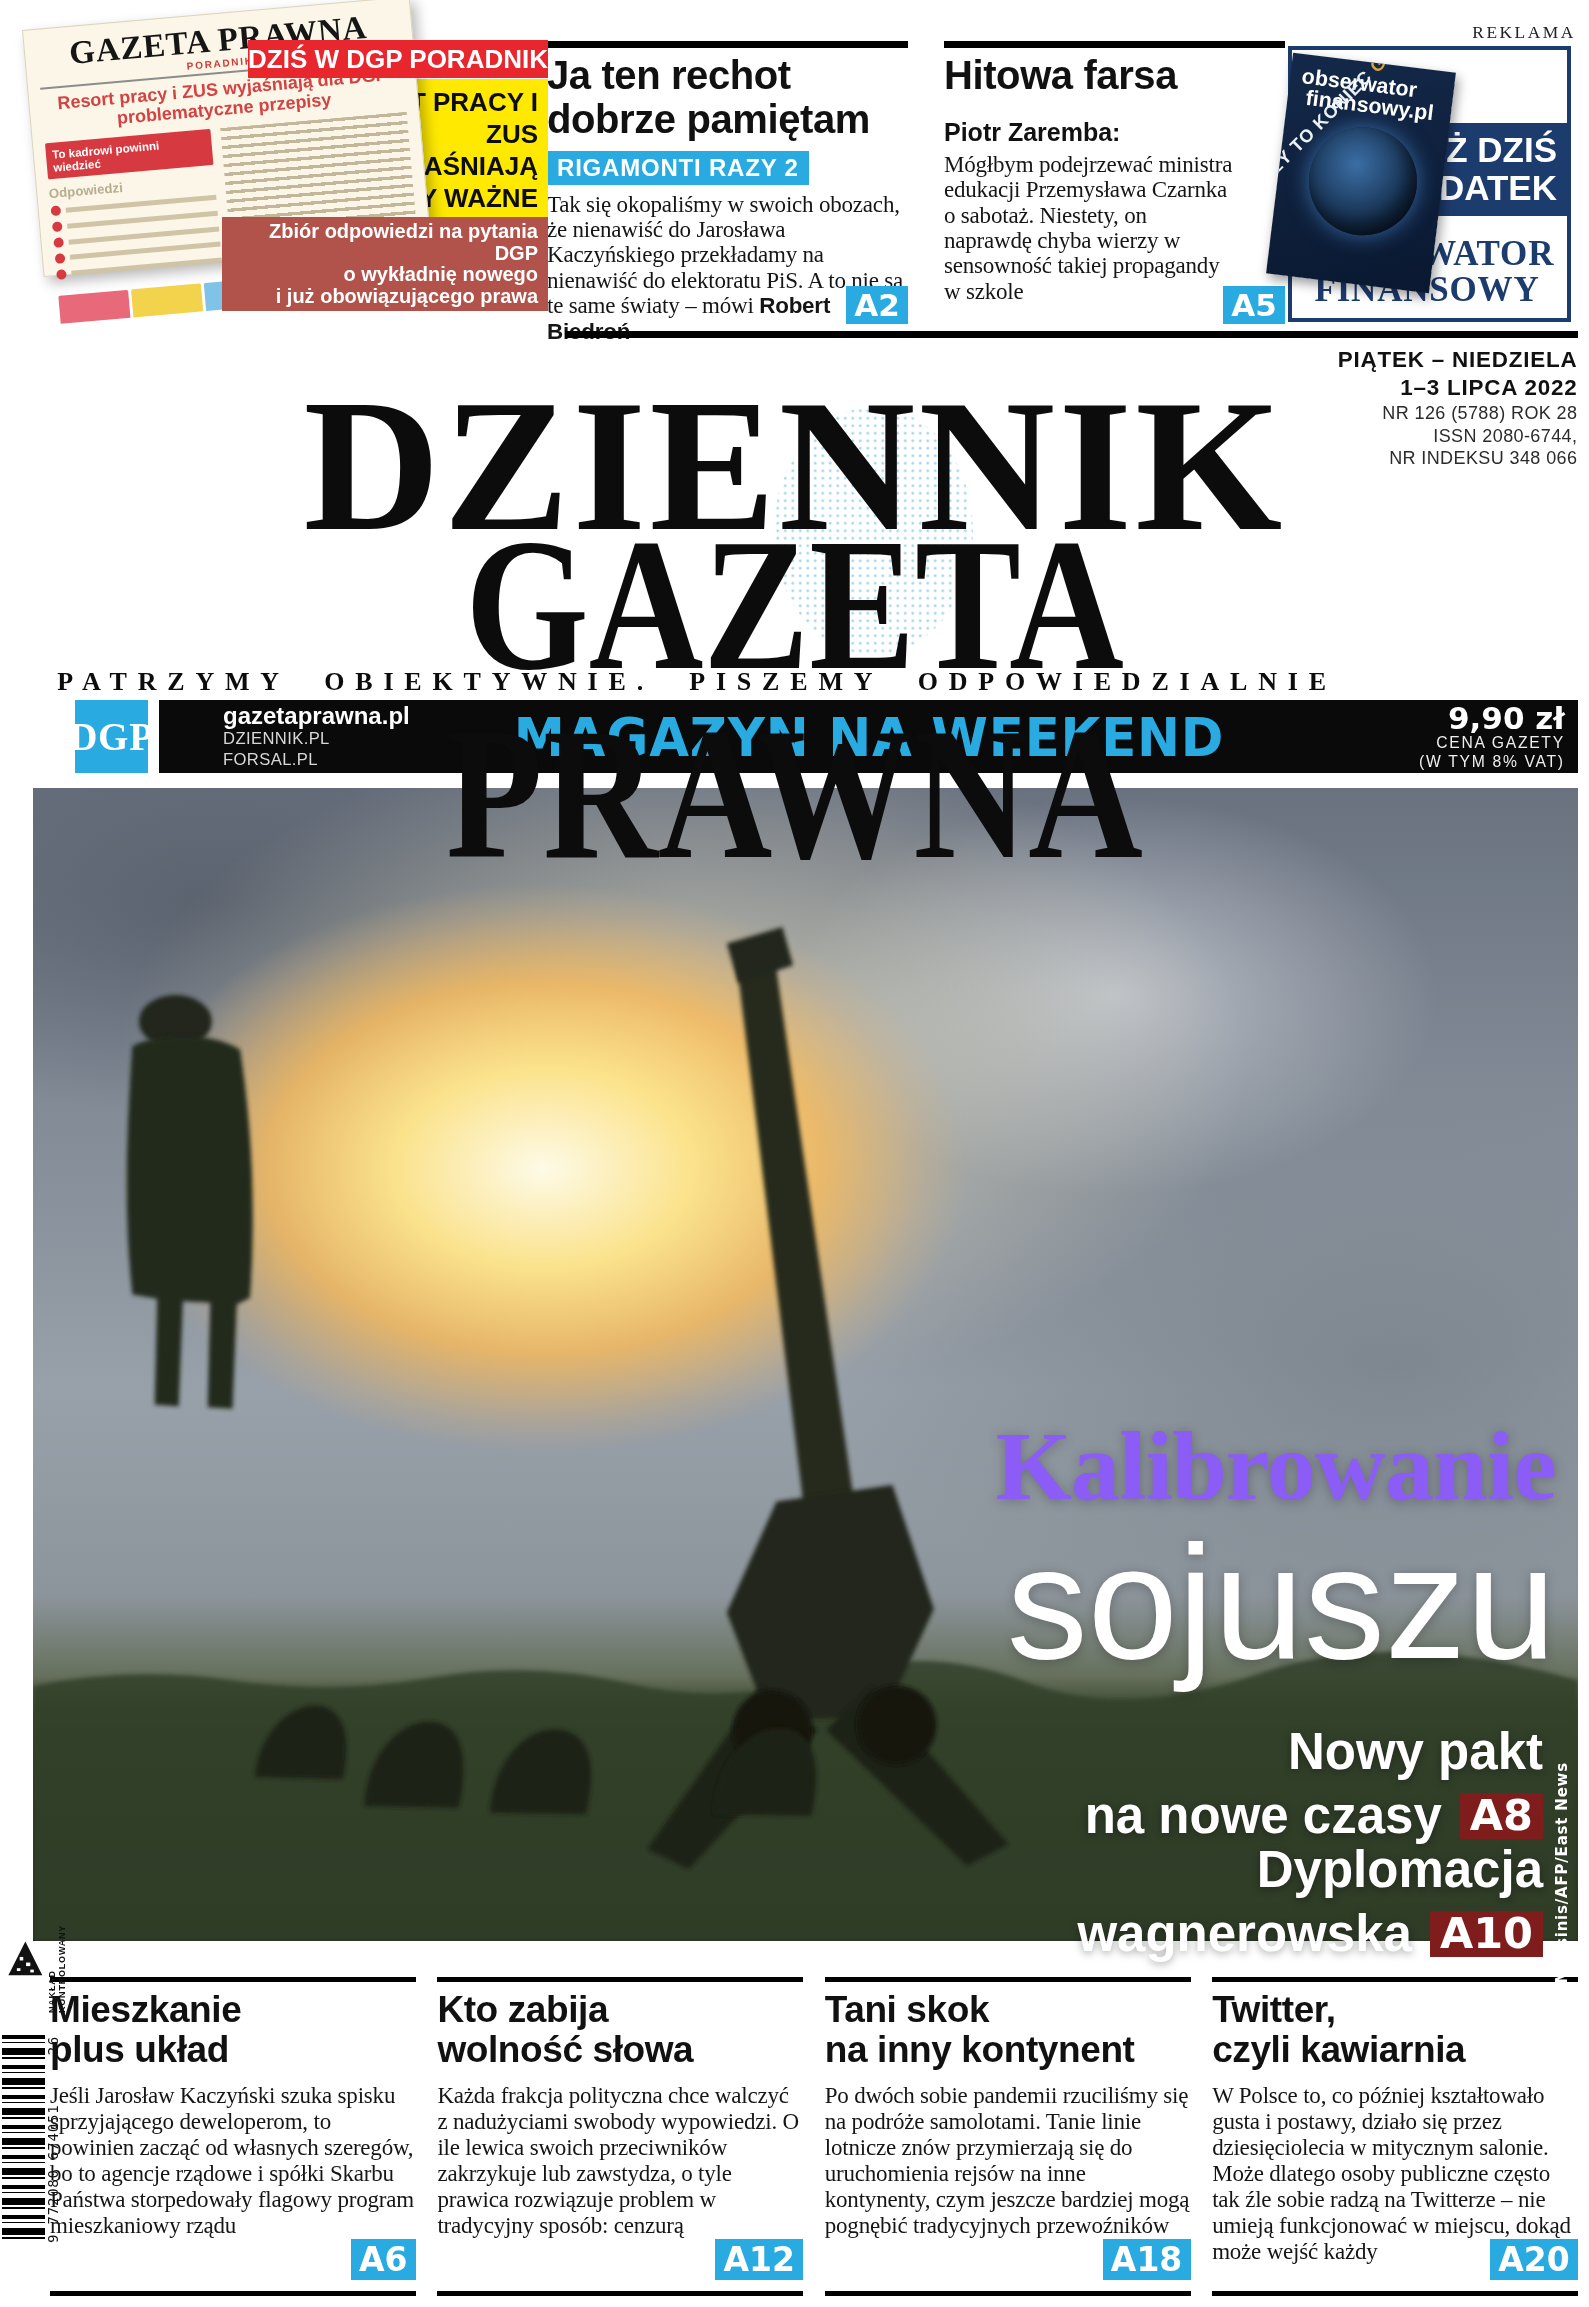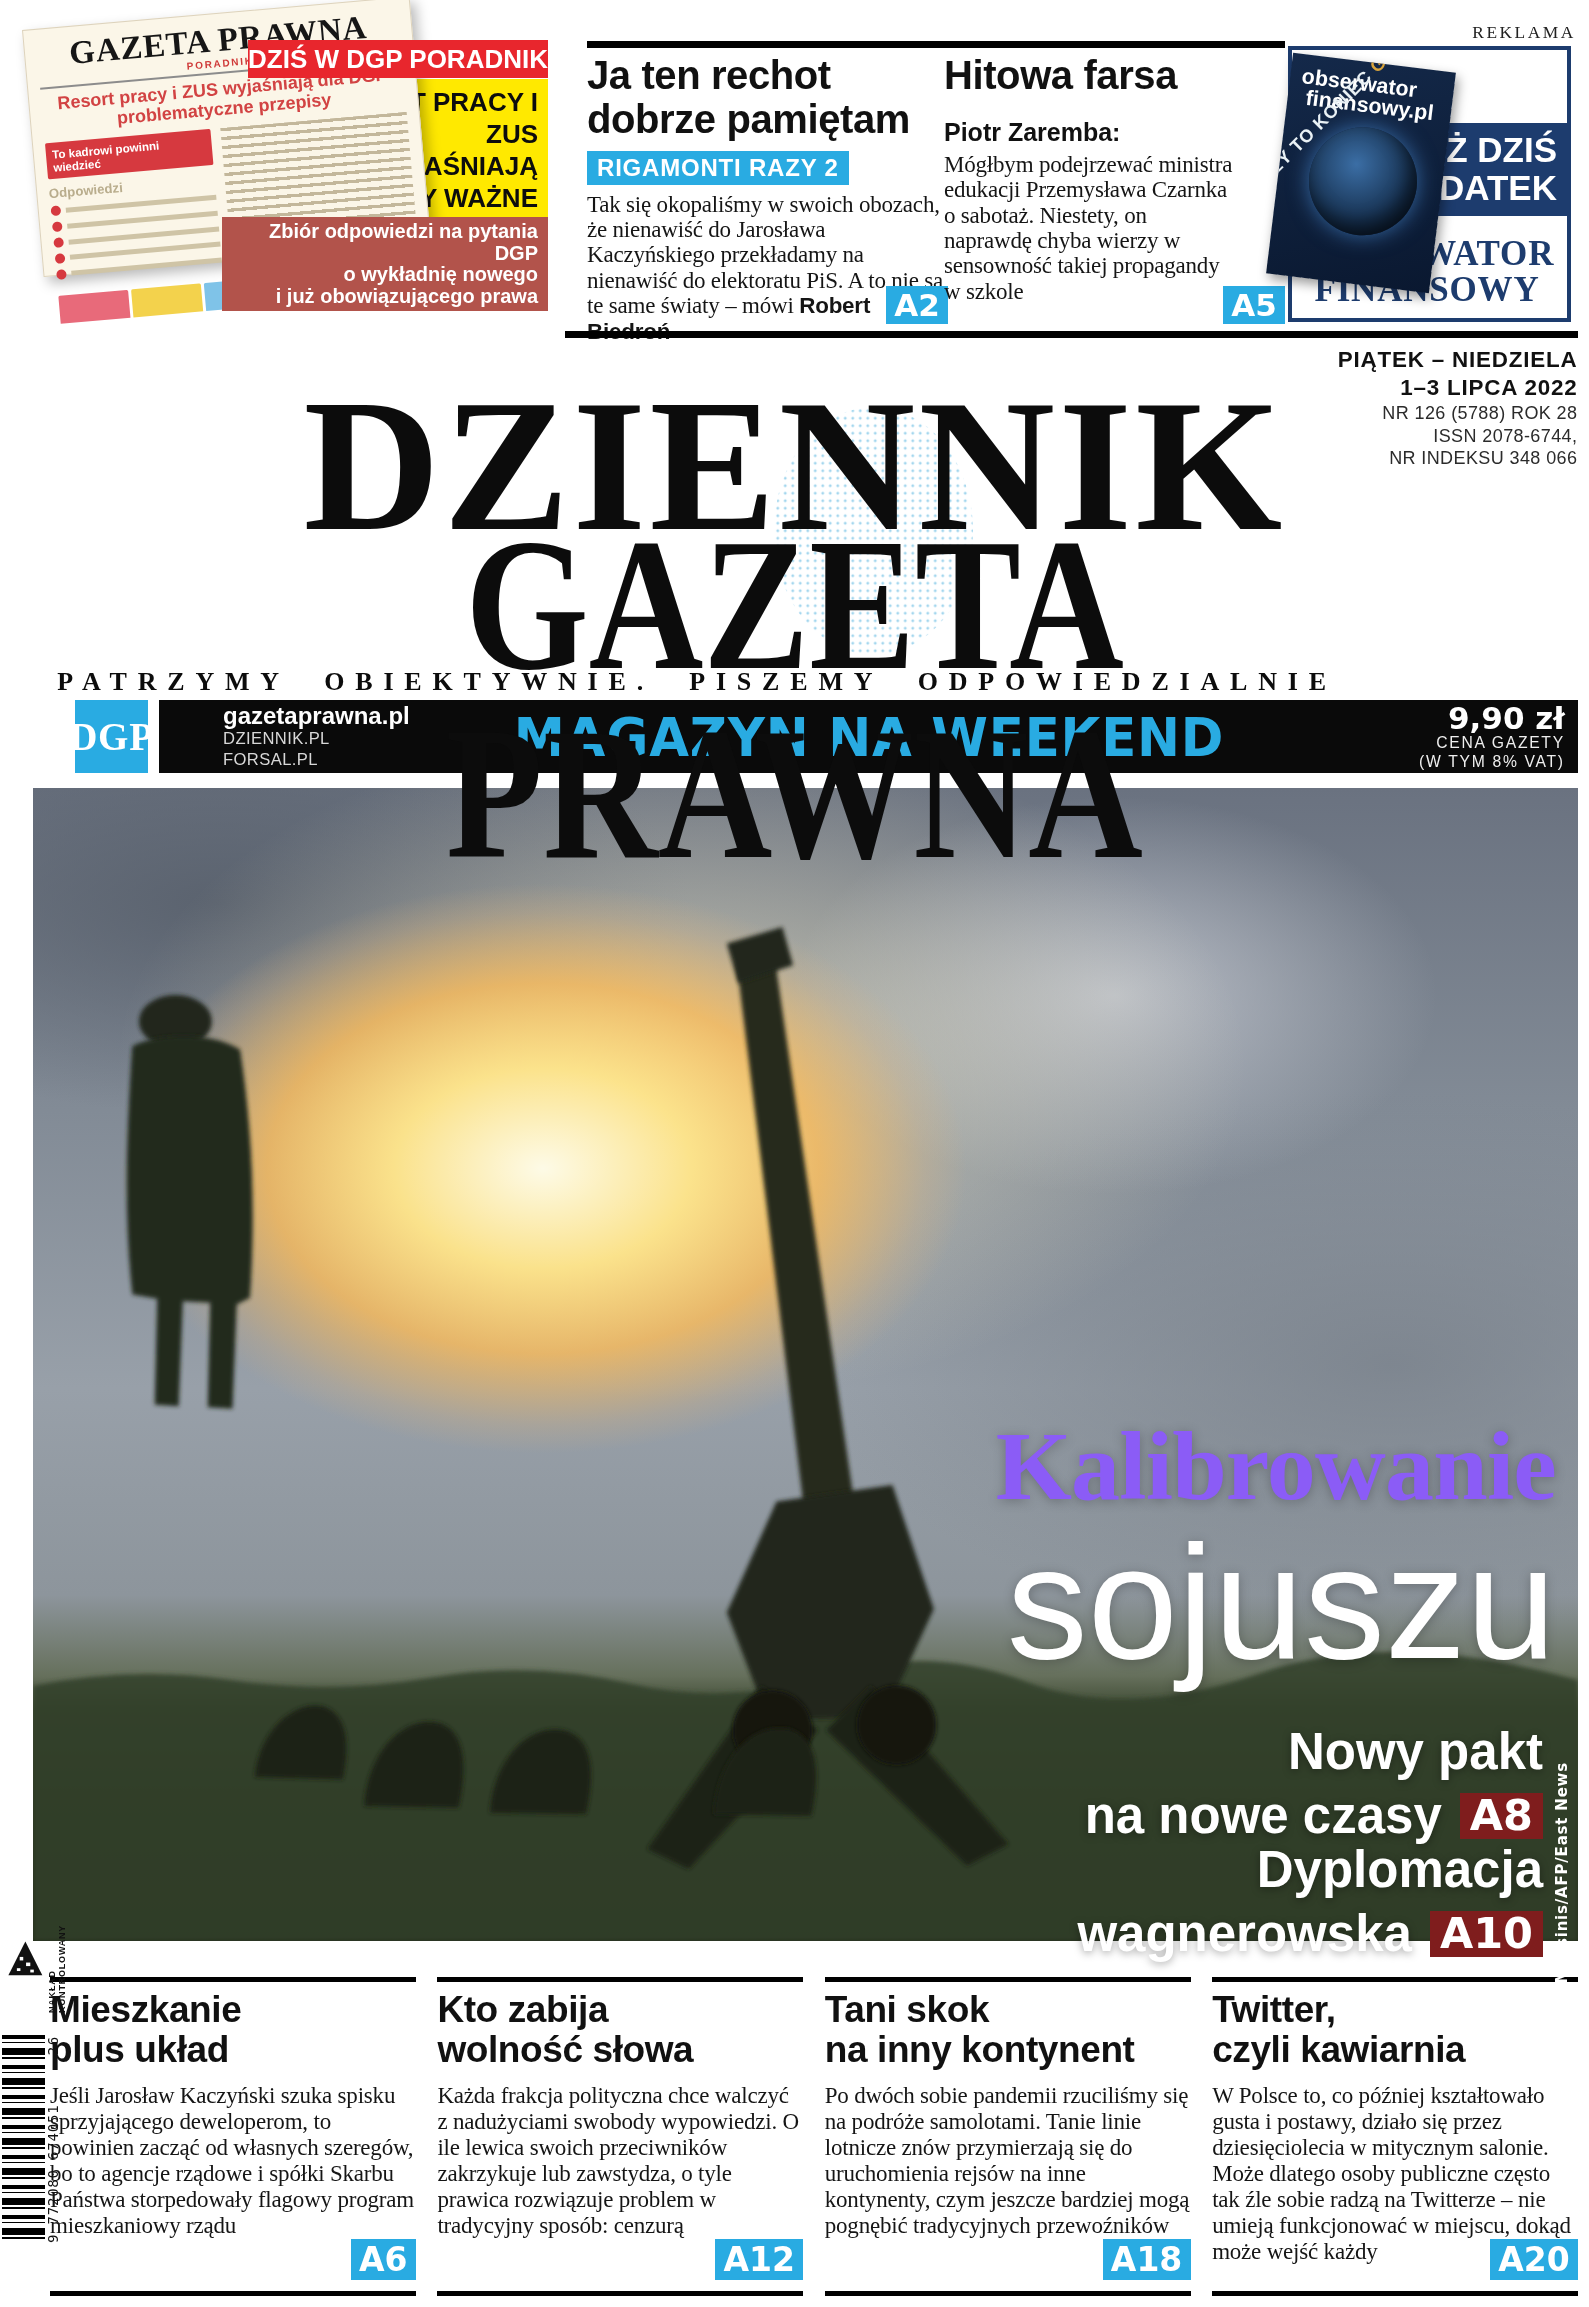--- a/index.html
+++ b/index.html
@@ -190,21 +190,21 @@
     <div>WYJAŚNIAJĄ</div>
     <div>PRZEPISY WAŻNE</div>
     <div>DLA KADROWYCH</div>
   </div>
   <div class="promo-brick">
     <div>Zbiór odpowiedzi na pytania DGP</div>
     <div>o wykładnię nowego</div>
     <div>i już obowiązującego prawa</div>
   </div>
 
-  <div class="teaser" style="left:587px;width:361px;height:283px;">
+  <div class="teaser" style="left:547px;width:361px;height:283px;">
     <div class="rule-top"></div>
     <div class="t-title pre">Ja ten rechot
 dobrze pamiętam</div>
     <div class="t-tag">RIGAMONTI RAZY 2</div>
     <div class="t-body">
       <span>Tak się okopaliśmy w swoich obozach, że nienawiść do Jarosława Kaczyńskiego przekładamy na nienawiść do elektoratu PiS. A to nie są te same światy</span>
       <span>– mówi</span>
       <span class="t-author">Robert Biedroń</span>
     </div>
     <div class="page-badge">A2</div>
@@ -237,21 +237,21 @@
       <div>OBSERWATOR</div>
       <div>FINANSOWY</div>
     </div>
   </div>
 
   <div class="top-divider"></div>
   <div class="dateline">
     <div class="dl-b">PIĄTEK – NIEDZIELA</div>
     <div class="dl-b">1–3 LIPCA 2022</div>
     <div class="dl-r">NR 126 (5788) ROK 28</div>
-    <div class="dl-r">ISSN 2078-6744,</div>
+    <div class="dl-r">ISSN 2080-6744,</div>
     <div class="dl-r">NR INDEKSU 348 066</div>
   </div>
 
   <div class="globe"></div>
   <div class="mh mh1">DZIENNIK</div>
   <div class="mh mh2">GAZETA PRAWNA</div>
   <div class="tagline">PATRZYMY OBIEKTYWNIE. PISZEMY ODPOWIEDZIALNIE</div>
 
   <div class="dgp-square">DGP</div>
   <div class="black-bar">

